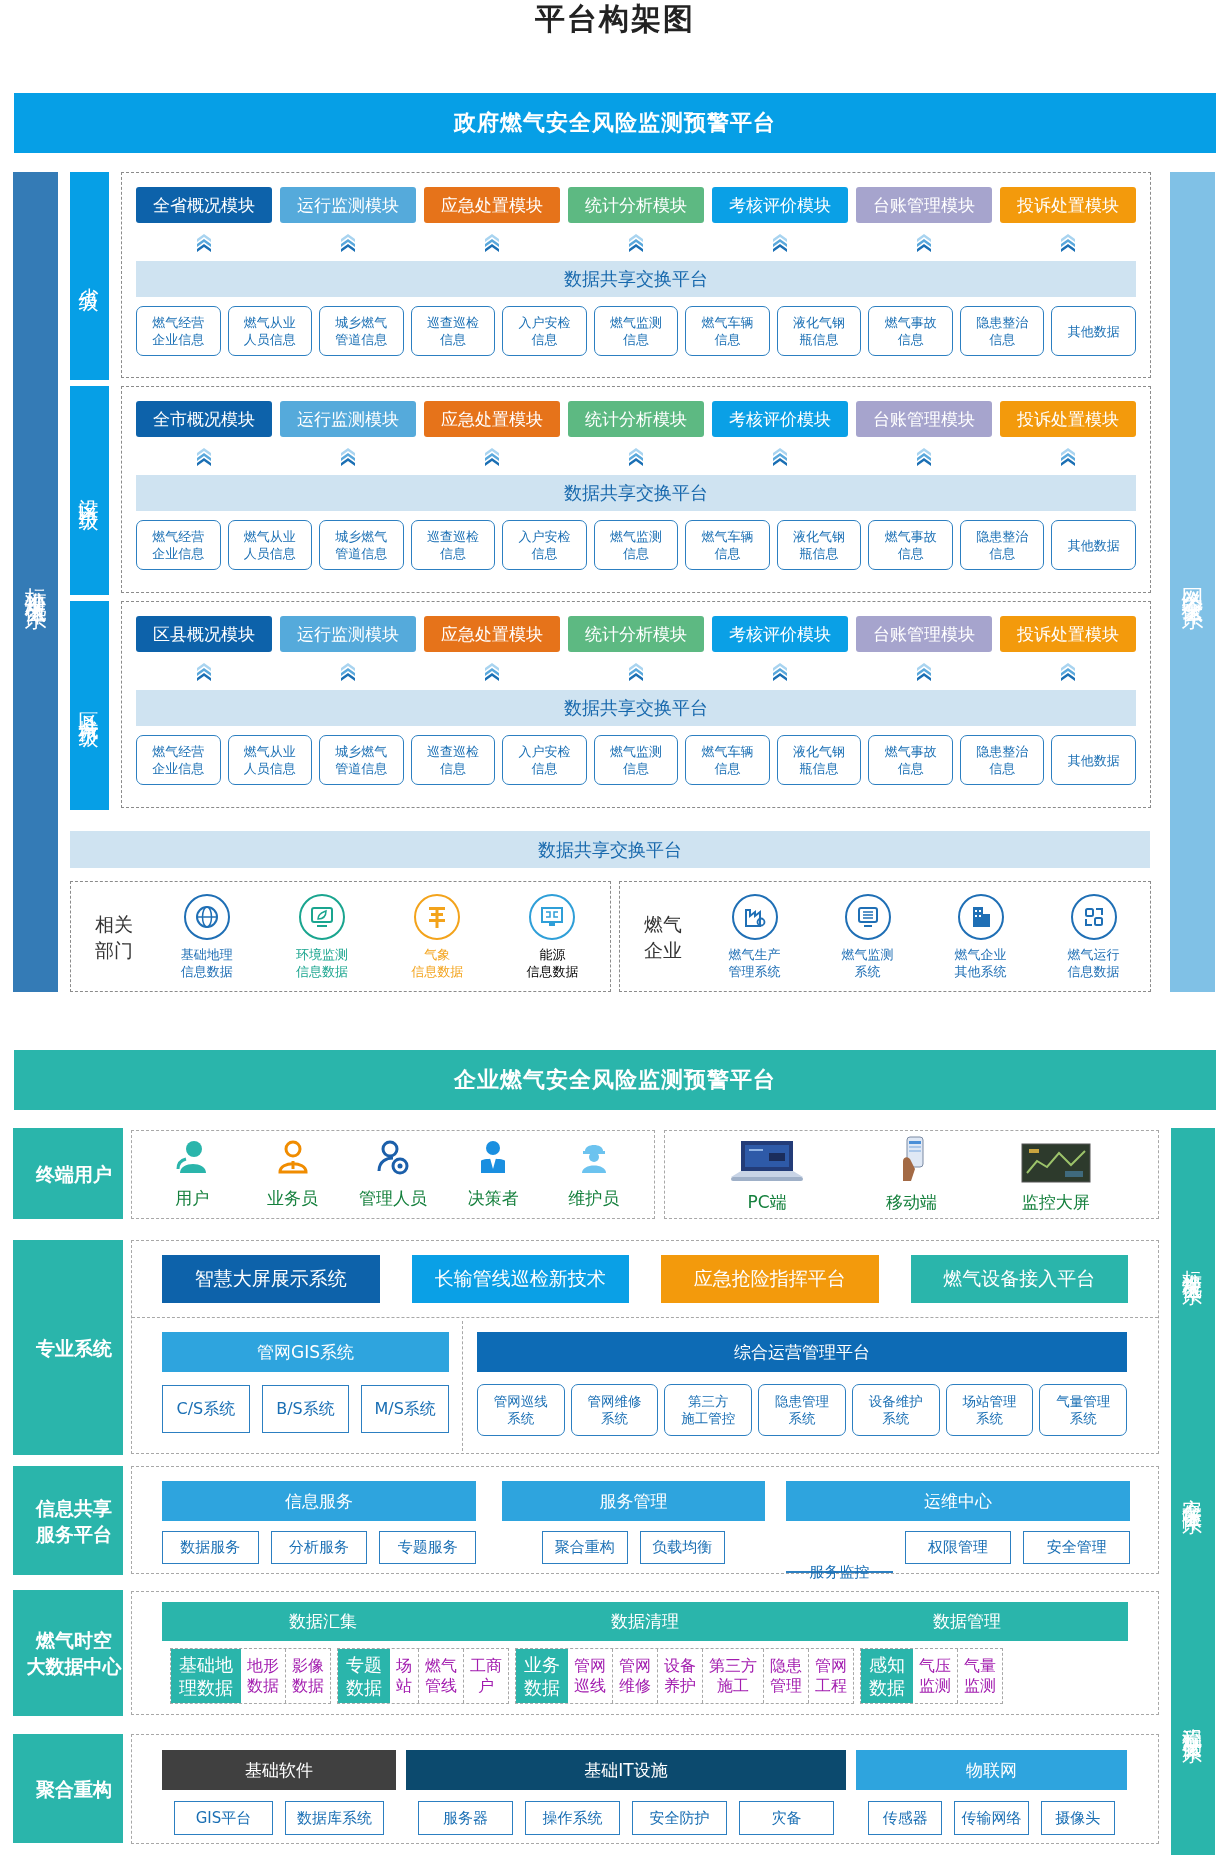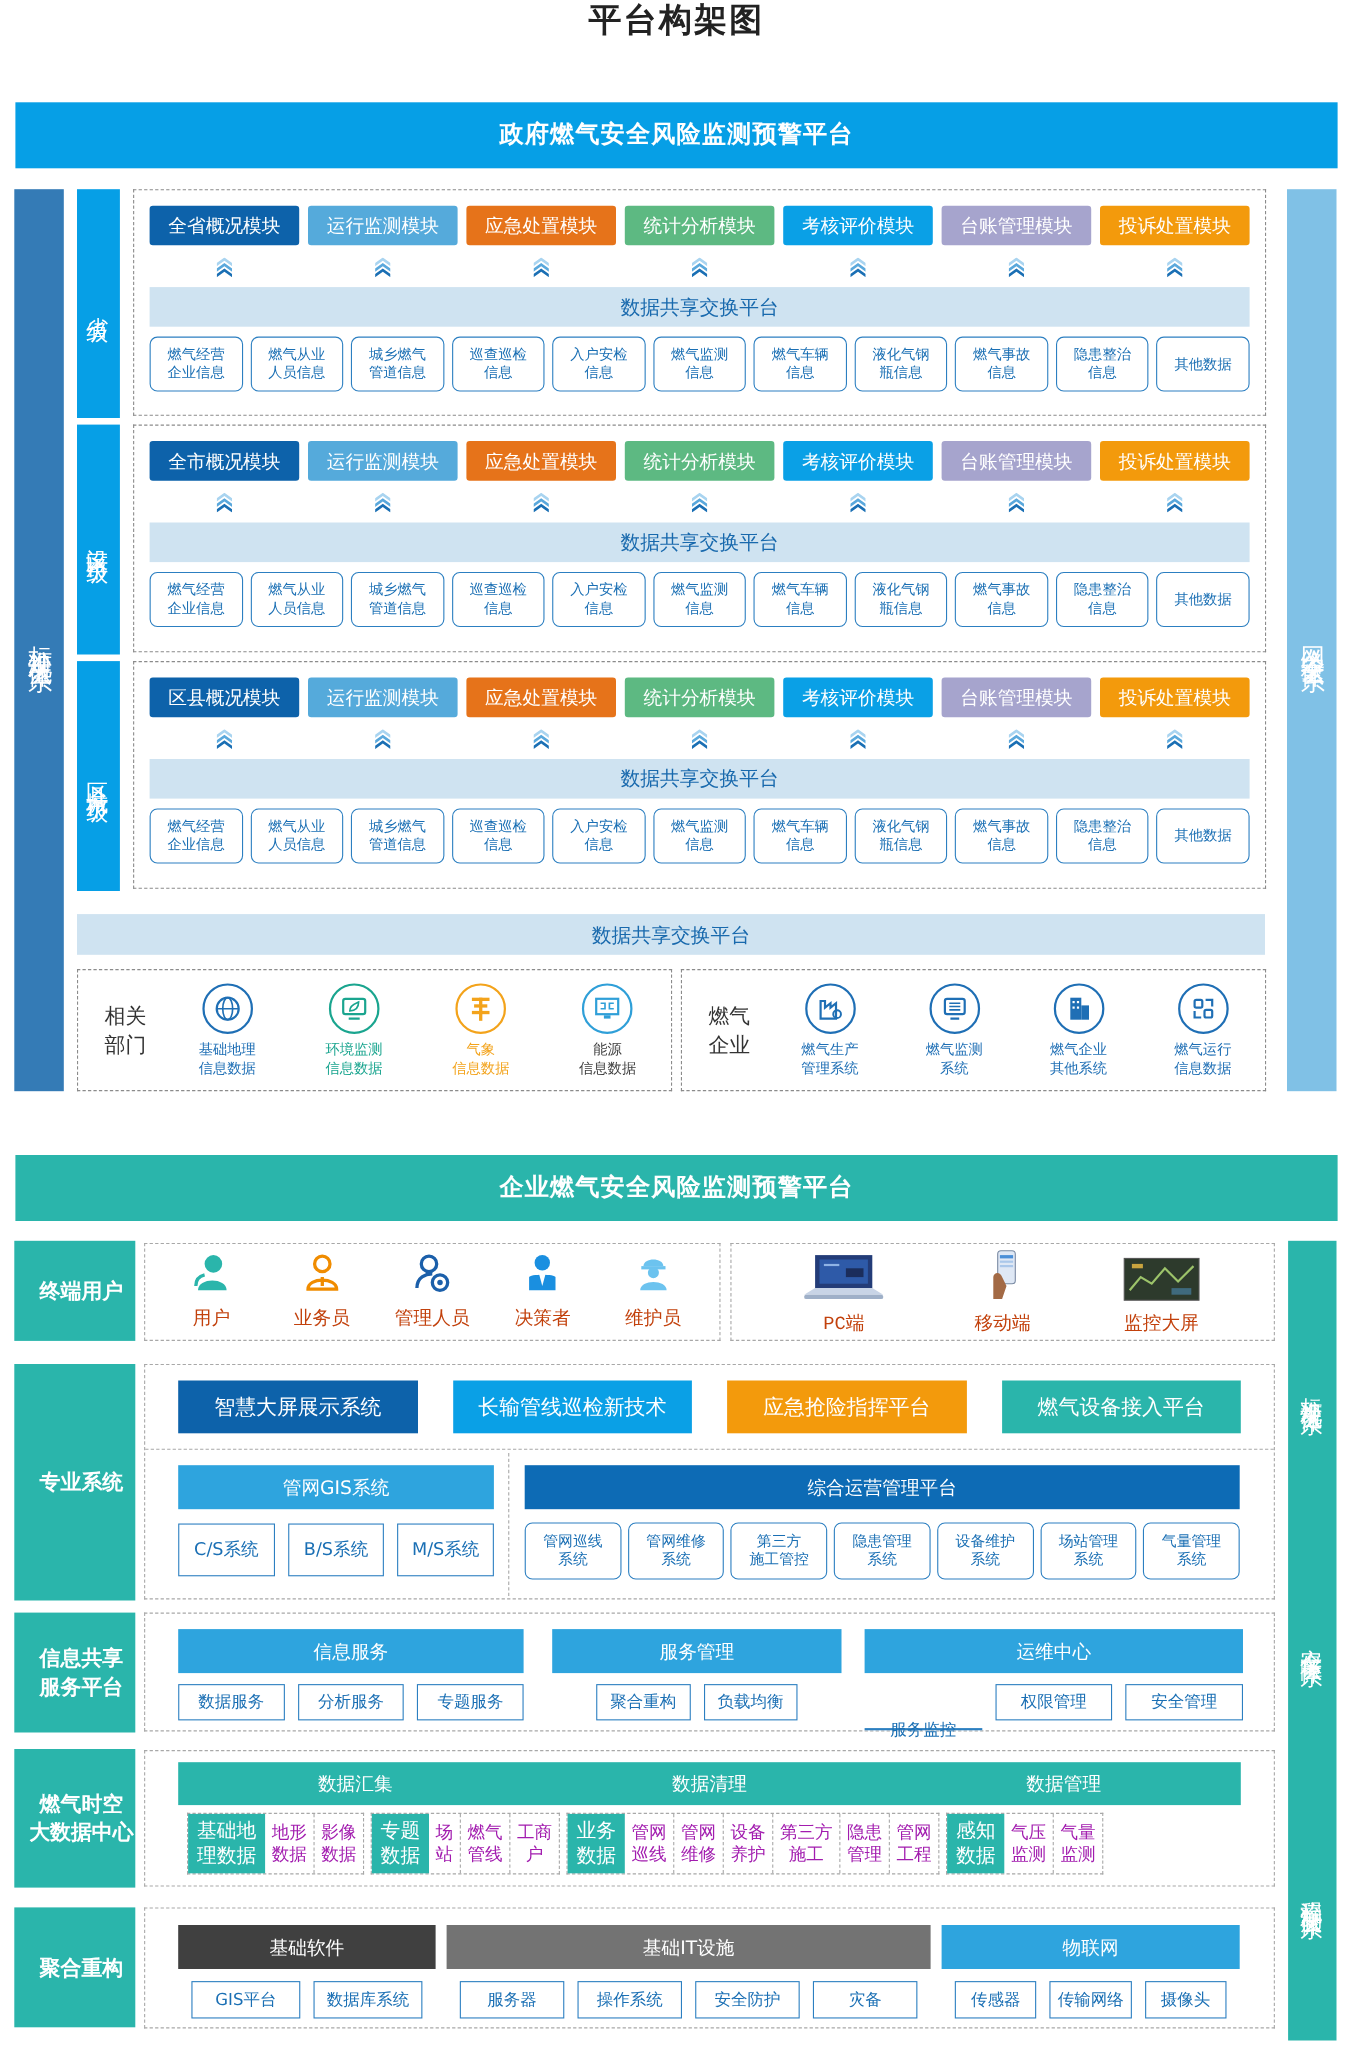--- a/index.html
+++ b/index.html
@@ -32,21 +32,21 @@
   .dept-item { flex: 1; display: flex; flex-direction: column; align-items: center; }
   .circle { width: 46px; height: 46px; border-radius: 50%; border: 2px solid; display: flex; align-items: center; justify-content: center; margin-bottom: 6px; }
   .dept-item span.t { font-size: 13px; line-height: 17px; text-align: center; }
 
   
   .ent-label { left: 13px; width: 110px; background: #2ab5ab; color: #fff; font-size: 19px; font-weight: bold; display: flex; align-items: center; justify-content: center; text-align: center; line-height: 26px; padding-left: 12px; }
   .ent-right { left: 1171px; top: 1128px; width: 44px; height: 727px; background: #2ab5ab; color: #fff; font-size: 20px; display: flex; flex-direction: column; align-items: center; justify-content: space-around; padding: 20px 0; }
   .ent-right .grp { writing-mode: vertical-rl; text-orientation: upright; letter-spacing: 3px; }
   .dbox { border: 1.5px dashed #a8a8a8; }
   .user-item { display: flex; flex-direction: column; align-items: center; width: 90px; }
-  .user-item .lbl { font-size: 17px; color: #c2410c; margin-top: 8px; font-family: Liberation Mono, monospace; }
+  .user-item .lbl { font-size: 17px; color: #15803d; margin-top: 8px; }
   .sysbtn { color: #fff; font-size: 19px; display: flex; align-items: center; justify-content: center; }
   .bar2 { color: #fff; font-size: 17px; display: flex; align-items: center; justify-content: center; }
   .obox { border: 1.5px solid #2c7fc1; color: #1a6fb4; font-size: 15px; display: flex; align-items: center; justify-content: center; background: #fff; }
   .rbox { border: 1.5px solid #2c7fc1; border-radius: 7px; color: #1a6fb4; font-size: 13.5px; line-height: 17px; display: flex; align-items: center; justify-content: center; text-align: center; }
   .dc-cell { display: flex; align-items: center; justify-content: center; text-align: center; font-size: 16px; line-height: 20px; color: #a21caf; border-right: 1.5px dashed #a8a8a8; }
   .dc-head { background: #2ab5ab; color: #fff; font-size: 18px; line-height: 23px; }
   .dc-group { display: flex; border: 1.5px dashed #a8a8a8; height: 56px; }
 </style>
 </head>
 <body>
@@ -362,21 +362,21 @@
 信息数据</span>
       </div>
       <div class="dept-item">
         <div class="circle" style="border-color:#2f9fd8;color:#2f9fd8">
           <svg width="26" height="26" viewBox="0 0 26 26">
             <rect x="3" y="4" width="20" height="14" fill="none" stroke="currentColor" stroke-width="2"></rect>
             <path d="M7 8 H11 V13 H7 M19 8 H15 V13 H19" fill="none" stroke="currentColor" stroke-width="1.5"></path>
             <rect x="10" y="19" width="6" height="3" fill="currentColor"></rect>
           </svg>
         </div>
-        <span class="t" style="color:#404040;white-space:pre-line">能源
+        <span class="t" style="color:#000000;white-space:pre-line">能源
 信息数据</span>
       </div>
     </div>
 </div>
 <div class="abs dept-box" style="left:619px;width:532px;">
   <div class="dept-label" id="ent-src-label" style="white-space: pre-line;">燃气
 企业</div>
   <div id="ent-src-items" style="display:flex;flex:1;">
       <div class="dept-item">
         <div class="circle" style="border-color:#1f6fb5;color:#1f6fb5">
@@ -632,21 +632,21 @@
     </div>
 </div>
 
 <div class="abs ent-label" style="top: 1734px; height: 109px; white-space: pre-line;">聚合重构</div>
 <div class="abs dbox" style="left:131px;top:1734px;width:1028px;height:110px;" id="infra-box">
     <div class="bar2" style="position: absolute; left: 30px; top: 15px; width: 234px; height: 40px; background: #404040;">基础软件</div>
     <div style="position: absolute; left: 42px; top: 66px; width: 210px; height: 34px; display: flex; gap: 12px;">
       <div class="obox" style="flex: 1 1 0%;">GIS平台</div>
       <div class="obox" style="flex: 1 1 0%;">数据库系统</div>
     </div>
-    <div class="bar2" style="position: absolute; left: 274px; top: 15px; width: 440px; height: 40px; background: #737373;">基础IT设施</div>
+    <div class="bar2" style="position: absolute; left: 274px; top: 15px; width: 440px; height: 40px; background: #0c4a6e;">基础IT设施</div>
     <div style="position: absolute; left: 286px; top: 66px; width: 416px; height: 34px; display: flex; gap: 12px;">
       <div class="obox" style="flex: 1 1 0%;">服务器</div>
       <div class="obox" style="flex: 1 1 0%;">操作系统</div>
       <div class="obox" style="flex: 1 1 0%;">安全防护</div>
       <div class="obox" style="flex: 1 1 0%;">灾备</div>
     </div>
     <div class="bar2" style="position: absolute; left: 724px; top: 15px; width: 271px; height: 40px; background: rgb(46, 164, 222);">物联网</div>
     <div style="position: absolute; left: 736px; top: 66px; width: 247px; height: 34px; display: flex; gap: 12px;">
       <div class="obox" style="flex: 1 1 0%;">传感器</div>
       <div class="obox" style="flex: 1 1 0%;">传输网络</div>

